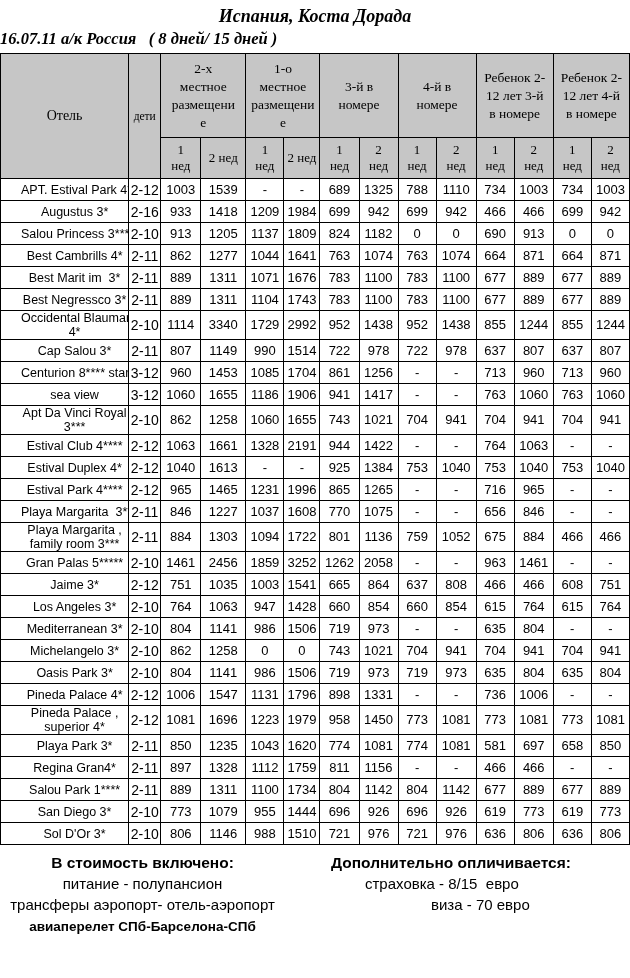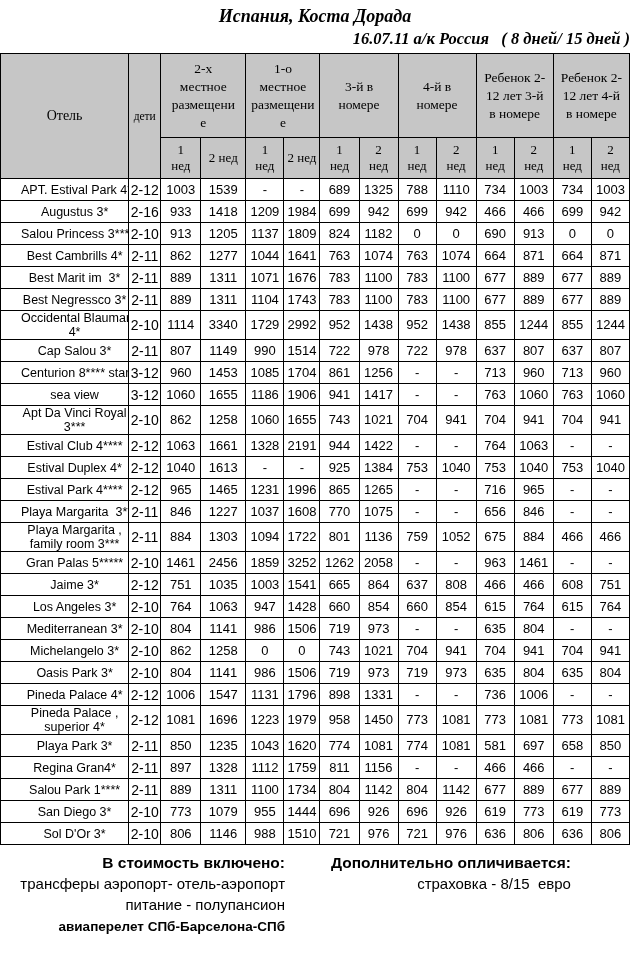--- a/index.html
+++ b/index.html
@@ -12,21 +12,21 @@
     overflow: hidden;
   }
   .title {
     text-align: center;
     font-family: "Liberation Serif", serif;
     font-weight: bold; font-style: italic;
     font-size: 18px; line-height: 22px;
     margin-top: 5px; white-space: pre;
   }
   .subtitle {
-    text-align: right;
+    text-align: left;
     font-family: "Liberation Serif", serif;
     font-weight: bold; font-style: italic;
     font-size: 16.5px; line-height: 20px;
     margin-top: 2px; white-space: pre;
   }
   table.price {
     border-collapse: collapse;
     table-layout: fixed;
     width: 630px;
     margin-top: 4px;
@@ -49,22 +49,22 @@
   th.hotel-h { font-size: 14px !important; }
   th.children-h { font-size: 11.5px !important; }
   tbody tr { height: 22px; }
   tbody td { font-size: 13px; line-height: 14px; padding: 1px 1px; }
   tbody td.hotel { white-space: pre; font-size: 12.5px; line-height: 14px; padding-left: 20px; }
   tbody td.children { font-size: 14px; }
   .footer {
     display: flex; margin-top: 7px;
     font-size: 15px; line-height: 21px;
   }
-  .f-left { width: 285px; text-align: right; }
-  .f-right { margin-left: 46px; text-align: right; }
+  .f-left { width: 285px; text-align: center; }
+  .f-right { margin-left: 46px; }
   .f-head { font-weight: bold; font-size: 15.5px; white-space: pre; }
   .f-line { white-space: pre; }
   .flight { font-weight: bold; font-size: 13.5px; margin-top: 1px; white-space: pre; }
   .insurance { margin-left: 34px; white-space: pre; }
   .visa { margin-left: 100px; white-space: pre; }
 </style>
 </head>
 <body>
 
 <div class="title">Испания, Коста Дорада</div>
@@ -603,21 +603,22 @@
         <td class="val">806</td>
         <td class="val">636</td>
         <td class="val">806</td>
       </tr>
     </tbody>
 </table>
 
 <div class="footer">
   <div class="f-left">
     <div class="f-head">В стоимость включено:</div>
+    <div class="f-line">питание - полупансион</div>
     <div class="f-line">трансферы аэропорт- отель-аэропорт</div>
-    <div class="f-line">питание - полупансион</div>
     <div class="flight">авиаперелет СПб-Барселона-СПб</div>
   </div>
   <div class="f-right">
     <div class="f-head">Дополнительно опличивается:</div>
     <div class="insurance">страховка - 8/15  евро</div>
+    <div class="visa">виза - 70 евро</div>
   </div>
 </div>
 
 </body></html>

